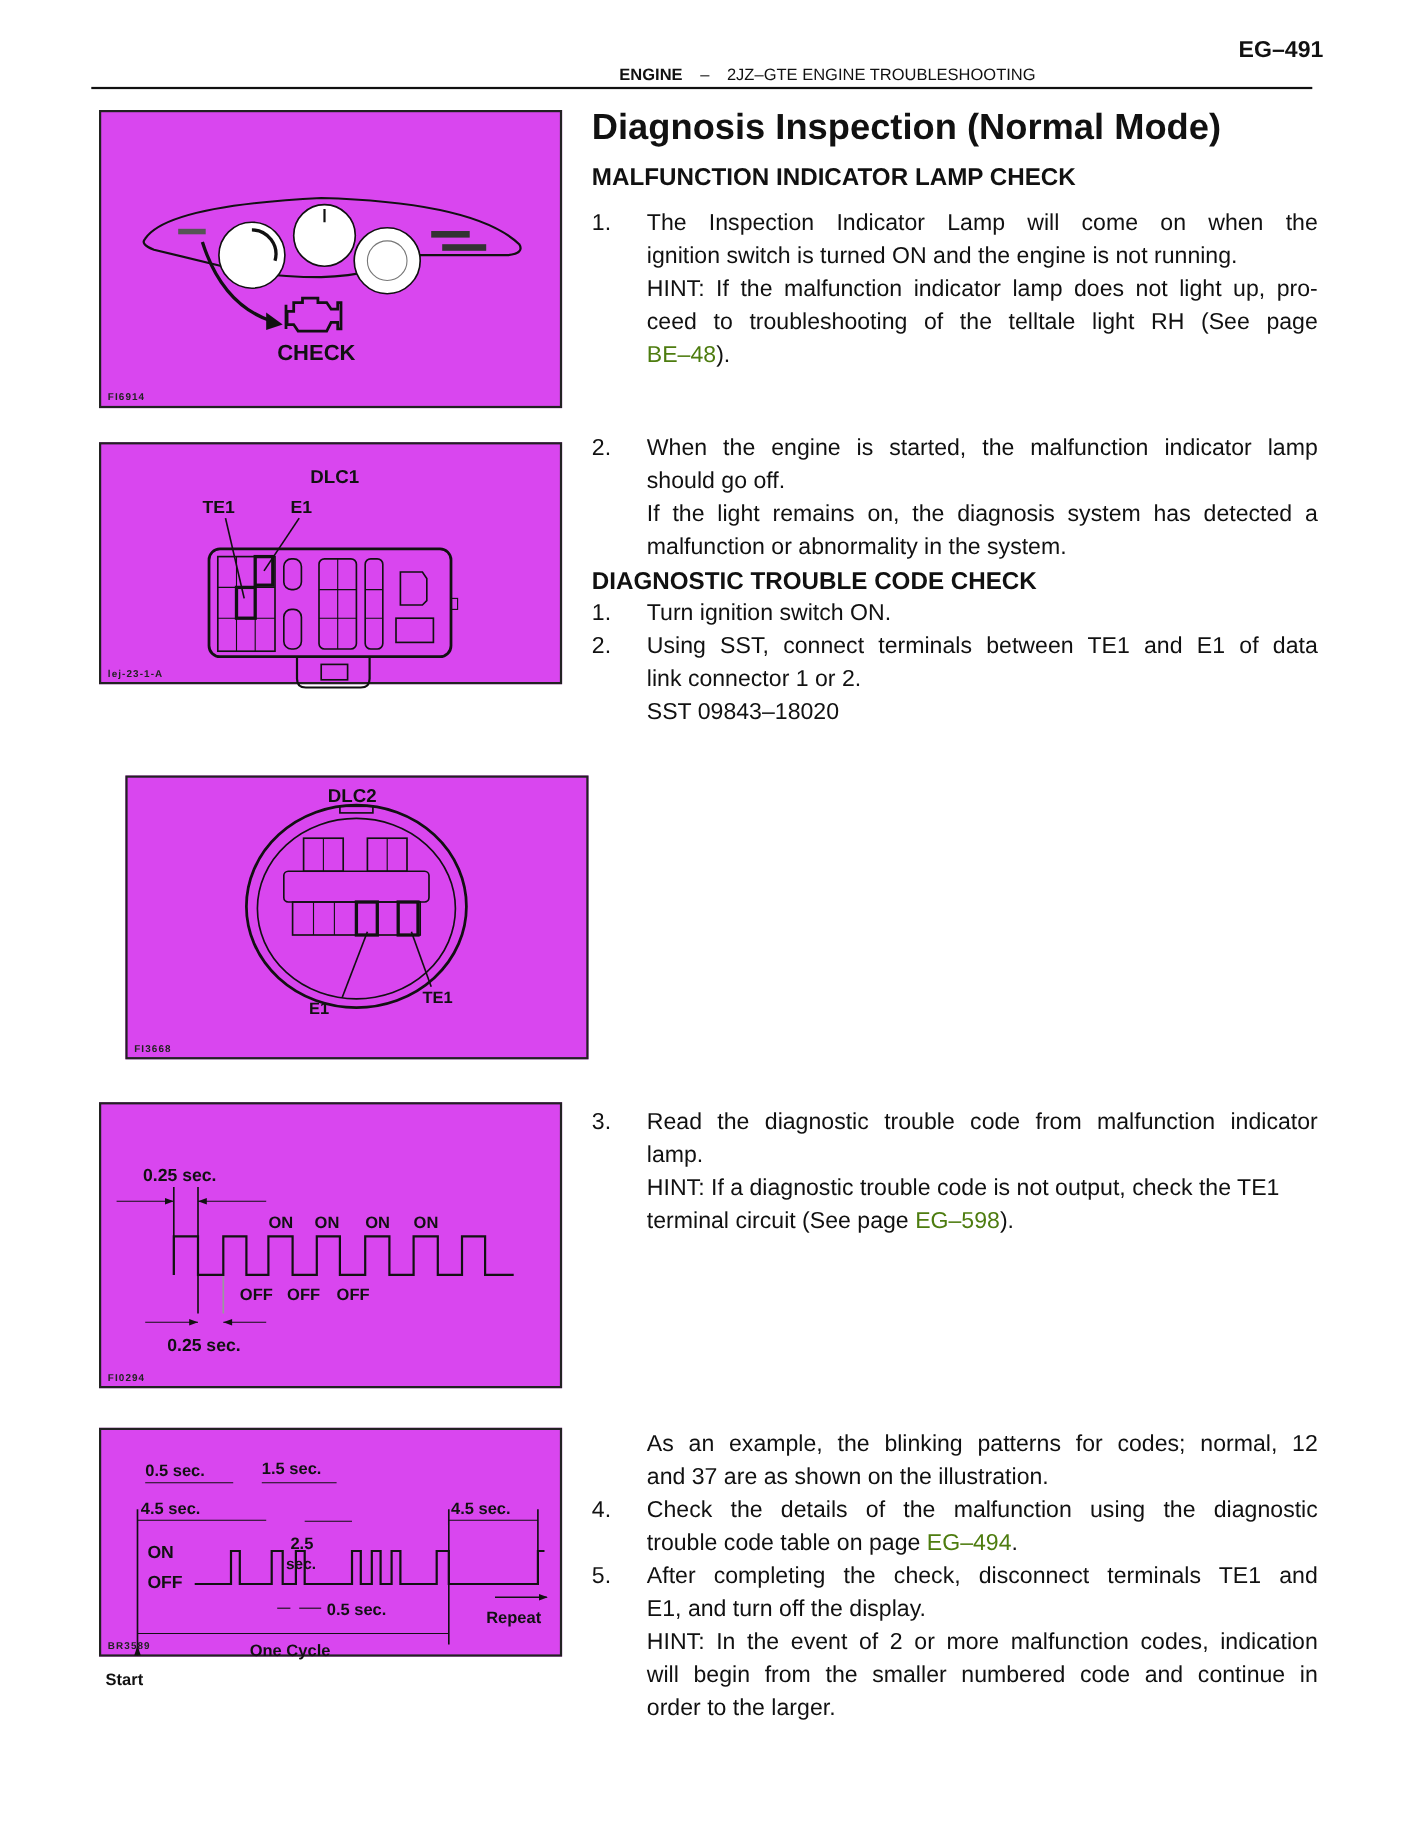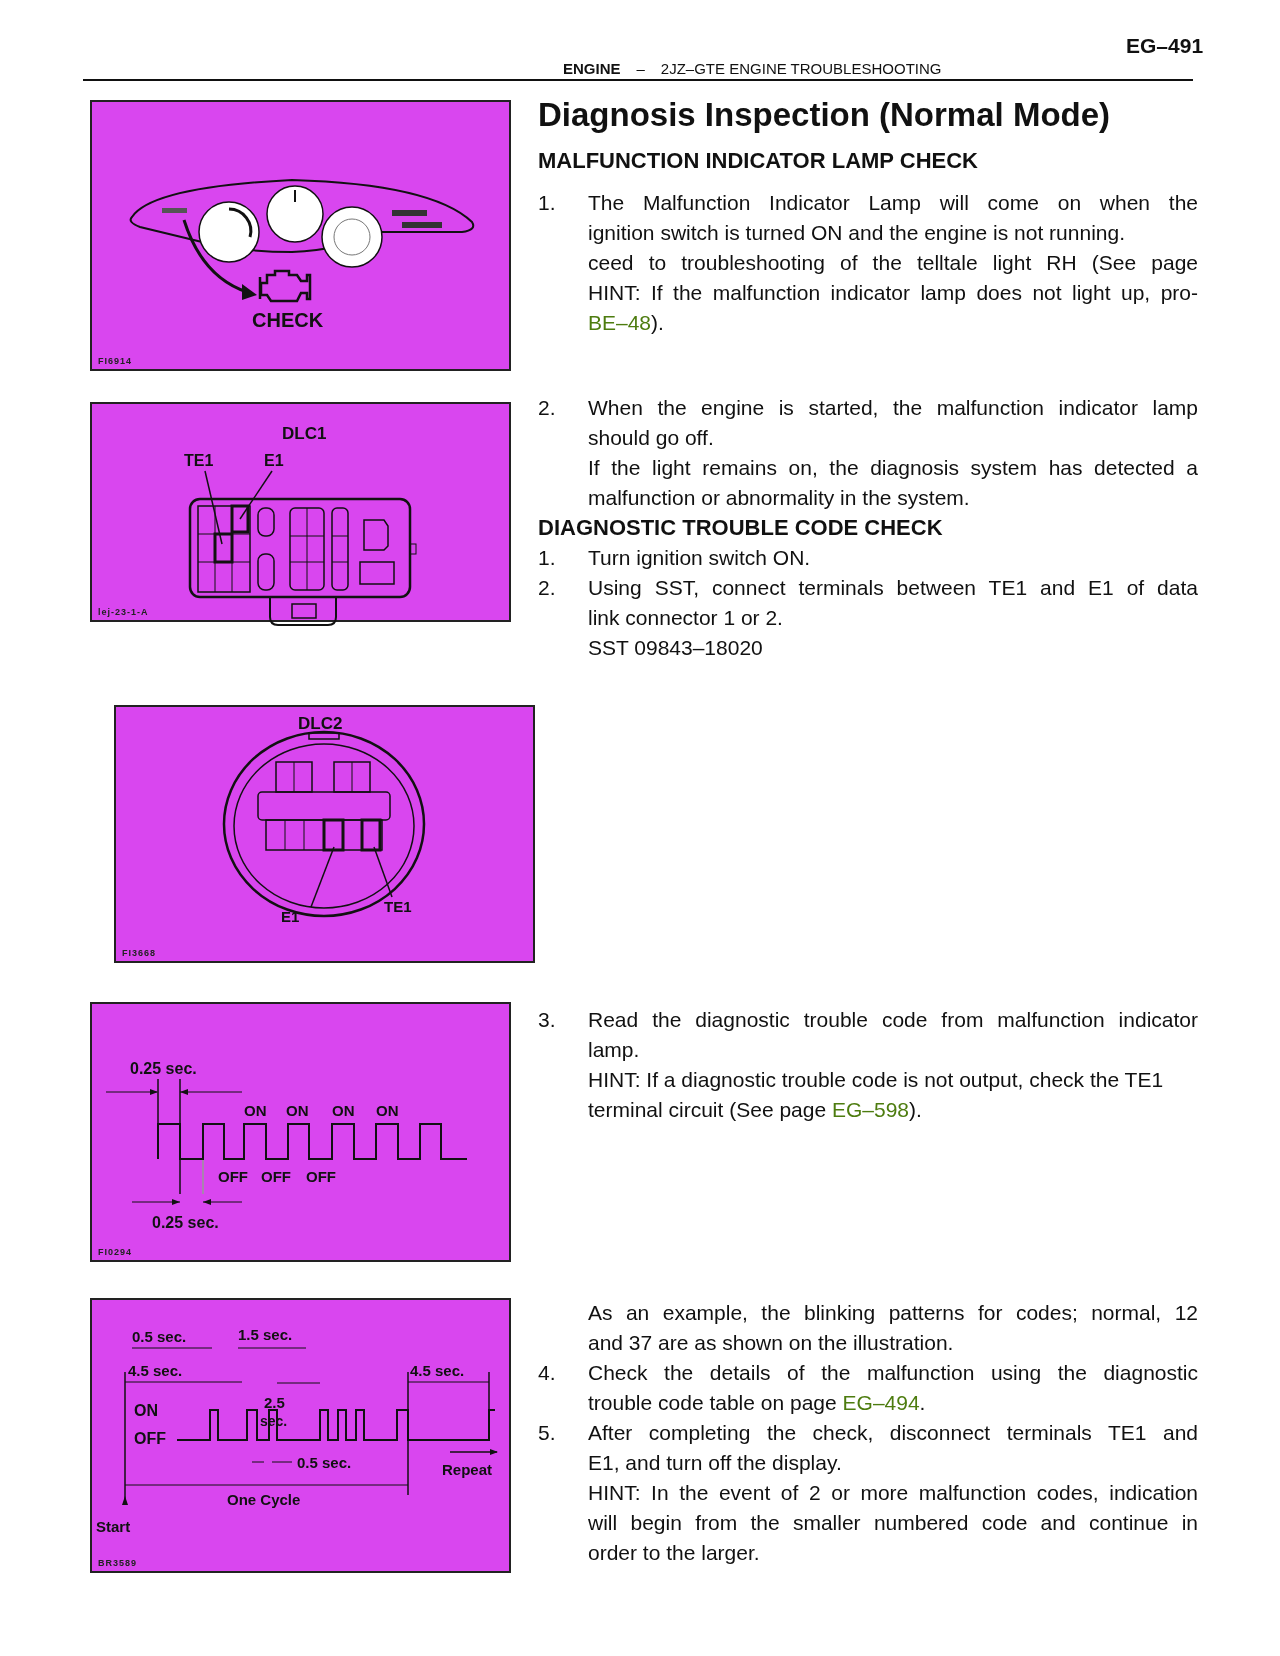--- a/index.html
+++ b/index.html
@@ -133,21 +133,21 @@
     <text class="figlbl" x="214" y="178" font-size="15">OFF</text>
     <line x1="40" y1="198" x2="88" y2="198" stroke="#111"></line>
       <polygon points="80,195 88,198 80,201" fill="#111"></polygon>
     <line x1="111" y1="198" x2="150" y2="198" stroke="#111"></line>
       <polygon points="119,195 111,198 119,201" fill="#111"></polygon>
     <text class="figlbl" x="60" y="224" font-size="16">0.25 sec.</text>
   </svg>
   <div class="cap">FI0294</div>
 </div>
 
-<div class="fig" style="top:1298px;height:275px;">
+<div class="fig" style="top:1298px;height:208px;">
   <svg width="417" height="271" viewBox="0 0 417 271">
     <text class="figlbl" x="40" y="42" font-size="15">0.5 sec.</text>
     <line x1="40" y1="48" x2="120" y2="48" stroke="#111"></line>
     <text class="figlbl" x="146" y="40" font-size="15">1.5 sec.</text>
     <line x1="146" y1="48" x2="214" y2="48" stroke="#111"></line>
     <text class="figlbl" x="36" y="76" font-size="15">4.5 sec.</text>
     <text class="figlbl" x="318" y="76" font-size="15">4.5 sec.</text>
     <line x1="33" y1="82" x2="150" y2="82" stroke="#111"></line>
     <line x1="316" y1="82" x2="397" y2="82" stroke="#111"></line>
     <text class="figlbl" x="172" y="108" font-size="15">2.5</text>
@@ -172,24 +172,24 @@
   </svg>
   <div class="cap">BR3589</div>
 </div>
 
 <div class="h1">Diagnosis Inspection (Normal Mode)</div>
 
 <div class="text" style="top:146px;">
   <div class="h2">MALFUNCTION INDICATOR LAMP CHECK</div>
   <div class="item" style="margin-top:12px;">
     <span class="num">1.</span>
-    <div class="just">The Malfunction Indicator Lamp will come on when the</div>
+    <div class="just">The Inspection Indicator Lamp will come on when the</div>
     <div>ignition switch is turned ON and the engine is not running.</div>
+    <div class="just">HINT: If the malfunction indicator lamp does not light up, pro-</div>
     <div class="just">ceed to troubleshooting of the telltale light RH (See page</div>
-    <div class="just">HINT: If the malfunction indicator lamp does not light up, pro-</div>
     <div><span class="link">BE–48</span><span>).</span></div>
   </div>
 </div>
 
 <div class="text" style="top:393px;">
   <div class="item">
     <span class="num">2.</span>
     <div class="just">When the engine is started, the malfunction indicator lamp</div>
     <div>should go off.</div>
     <div class="just">If the light remains on, the diagnosis system has detected a</div>

